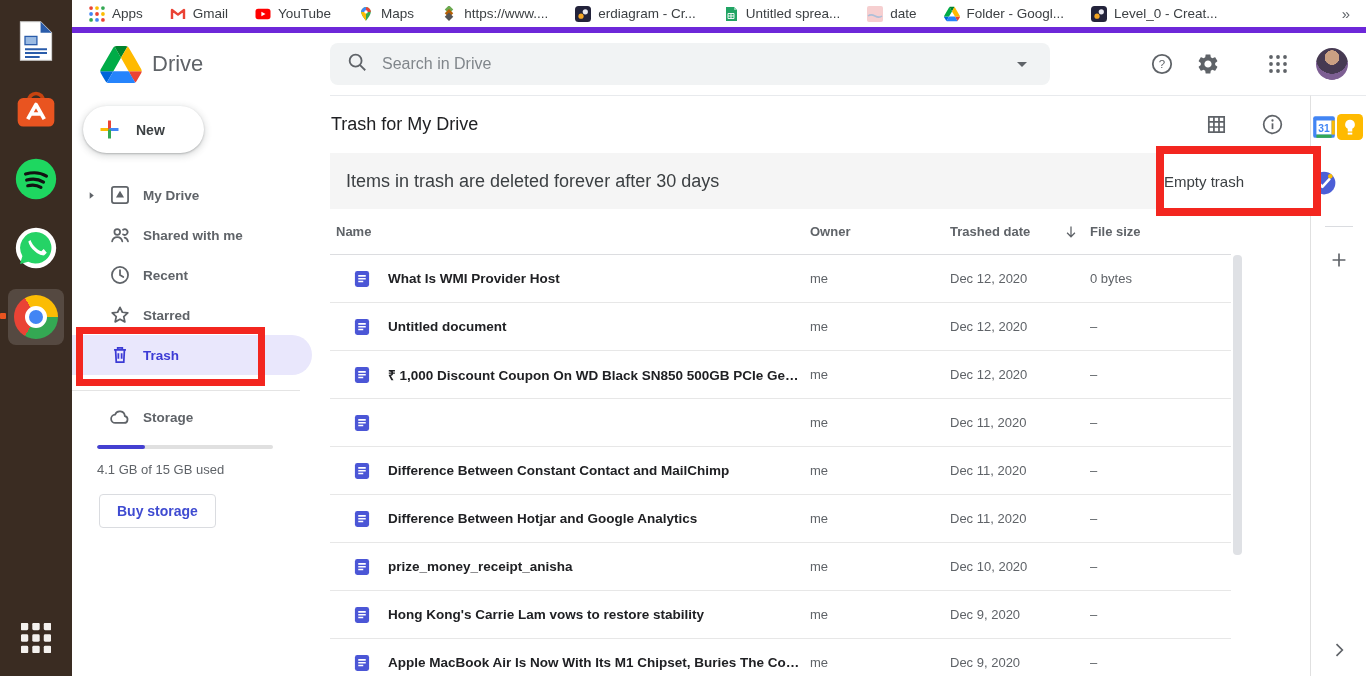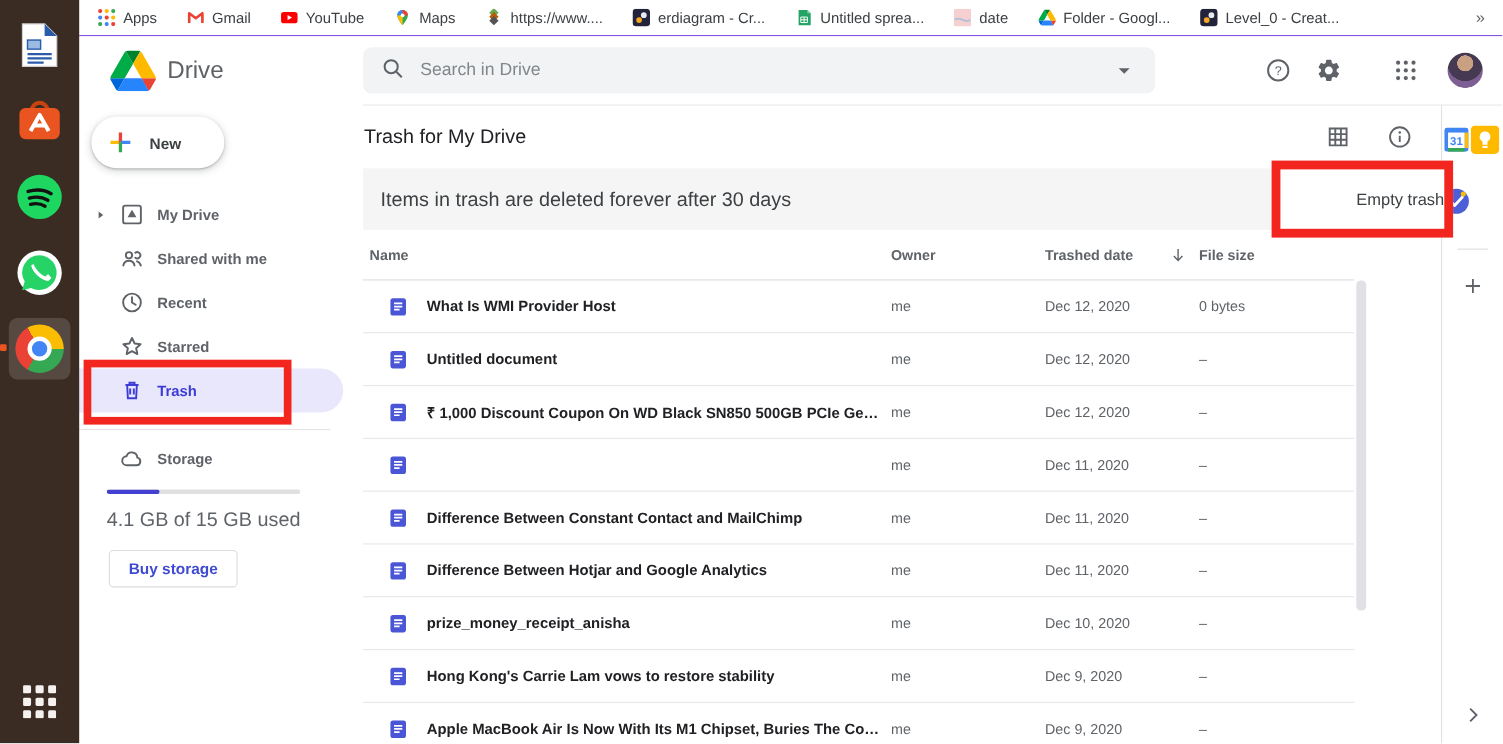--- a/index.html
+++ b/index.html
@@ -13,21 +13,21 @@
   .dock-item.active { background:rgba(255,255,255,.14); }
   .dock-item.active::before { content:""; position:absolute; left:-8px; top:24px; width:6px; height:6px; background:#e95420; border-radius:1px; }
   .chrome-ball { position:relative; border-radius:50%; background:conic-gradient(from -150deg, #ea4335 0 120deg, #fbbc04 120deg 240deg, #34a853 240deg 360deg); }
   .chrome-ball span { position:absolute; left:50%; top:50%; width:22px; height:22px; transform:translate(-50%,-50%); background:#4285f4; border:4px solid #fff; border-radius:50%; }
   .dock-bottom { margin-top:auto; margin-bottom:12px; width:48px; height:48px; display:flex; align-items:center; justify-content:center; cursor:pointer; }
   .dock-bottom svg { width:30px; height:30px; }
 
   
   .browser { position:absolute; left:72px; top:0; width:1294px; height:676px; background:#fff; }
 
-  .bmbar { height:33px; display:flex; align-items:center; gap:27px; padding-left:17px; border-bottom:1px solid #6d28d9; background:#fff; }
+  .bmbar { height:33px; display:flex; align-items:center; gap:27px; padding-left:17px; border-bottom:6px solid #6d28d9; background:#fff; }
   .bookmark { display:flex; align-items:center; gap:7px; cursor:pointer; white-space:nowrap; }
   .bookmark .fav { width:16px; height:16px; display:inline-flex; }
   .bookmark .fav svg { width:16px; height:16px; }
   .bm-label { font-size:13.5px; color:#3c4043; }
   .bm-overflow { margin-left:auto; margin-right:16px; color:#5f6368; font-size:15px; cursor:pointer; }
 
   
   .appheader { position:relative; height:62px; background:#fff; display:flex; align-items:center; }
   .drive-logo { width:42px; height:37px; margin-left:28px; }
   .drive-logo svg { width:42px; height:37px; }
@@ -58,21 +58,21 @@
   .nav-item .nav-icon { width:22px; height:22px; display:inline-flex; margin-left:1px; }
   .nav-item .nav-icon svg { width:22px; height:22px; }
   .nav-label { margin-left:12px; font-size:13.5px; font-weight:bold; }
   .nav-item.selected { background:#e9e7fc; width:240px; border-radius:0 20px 20px 0; color:#3c3bd5; }
   .sb-divider { width:228px; height:1px; background:#e4e4e4; margin-top:15px; }
   .storage-row { height:40px; margin-top:6px; display:flex; align-items:center; padding-left:37px; color:#5f6368; }
   .storage-row .nav-icon { width:22px; height:22px; display:inline-flex; }
   .storage-row .nav-icon svg { width:22px; height:22px; }
   .progress { margin:8px 0 0 25px; width:176px; height:4px; background:#e0e0e0; border-radius:2px; overflow:hidden; }
   .progress .fill { height:4px; background:#4440d1; border-radius:2px; }
-  .usage { margin:13px 0 0 25px; font-size:18px; color:#5f6368; }
+  .usage { margin:13px 0 0 25px; font-size:13px; color:#5f6368; }
   .buy-btn { margin:17px 0 0 27px; padding:8px 17px; background:#fff; border:1px solid #dadce0; border-radius:4px; font-size:14px; font-weight:bold; color:#3f4bd1; cursor:pointer; font-family:"Liberation Sans",sans-serif; }
 
   
   .mainarea { flex:1; border-top:1px solid #e8eaed; position:relative; overflow:hidden; }
   .title-row { height:57px; display:flex; align-items:center; }
   .page-title { font-size:18px; color:#202124; margin-left:1px; }
   .view-icons { margin-left:auto; display:flex; align-items:center; gap:32px; padding-right:25px; }
   .view-icons .hdr-btn svg { width:23px; height:23px; }
   .banner { height:56px; background:#f5f5f5; display:flex; align-items:center; }
   .banner-msg { margin-left:16px; font-size:18px; color:#3c4043; }
@@ -96,21 +96,21 @@
   .sp-icon svg { width:26px; height:26px; }
   .sp-divider { width:28px; height:1px; background:#dadce0; margin-bottom:22px; }
   .sp-plus { width:22px; height:22px; cursor:pointer; display:inline-flex; }
   .sp-plus svg { width:22px; height:22px; }
   .sp-chevron { margin-top:auto; margin-bottom:16px; width:20px; height:20px; cursor:pointer; display:inline-flex; }
   .sp-chevron svg { width:20px; height:20px; }
 
   
   .anno { position:absolute; border:7px solid #f3261f; z-index:20; pointer-events:none; }
   #anno-trash { left:76px; top:327px; width:189px; height:59px; }
-  #anno-empty { left:1156px; top:146px; width:165px; height:70px; border-width:8px; background:#fff; display:flex; align-items:center; justify-content:flex-end; }
+  #anno-empty { left:1156px; top:146px; width:165px; height:70px; border-width:8px; background:#fff; display:flex; align-items:center; justify-content:flex-start; }
   #anno-empty .empty-btn { pointer-events:auto; background:transparent; border:none; font-size:15px; color:#3c4043; cursor:pointer; font-family:"Liberation Sans",sans-serif; }
 </style>
 </head>
 <body>
 
 <div class="screen">
 
   <aside class="dock">
     <div id="dock-items">
         <div class="dock-item">

